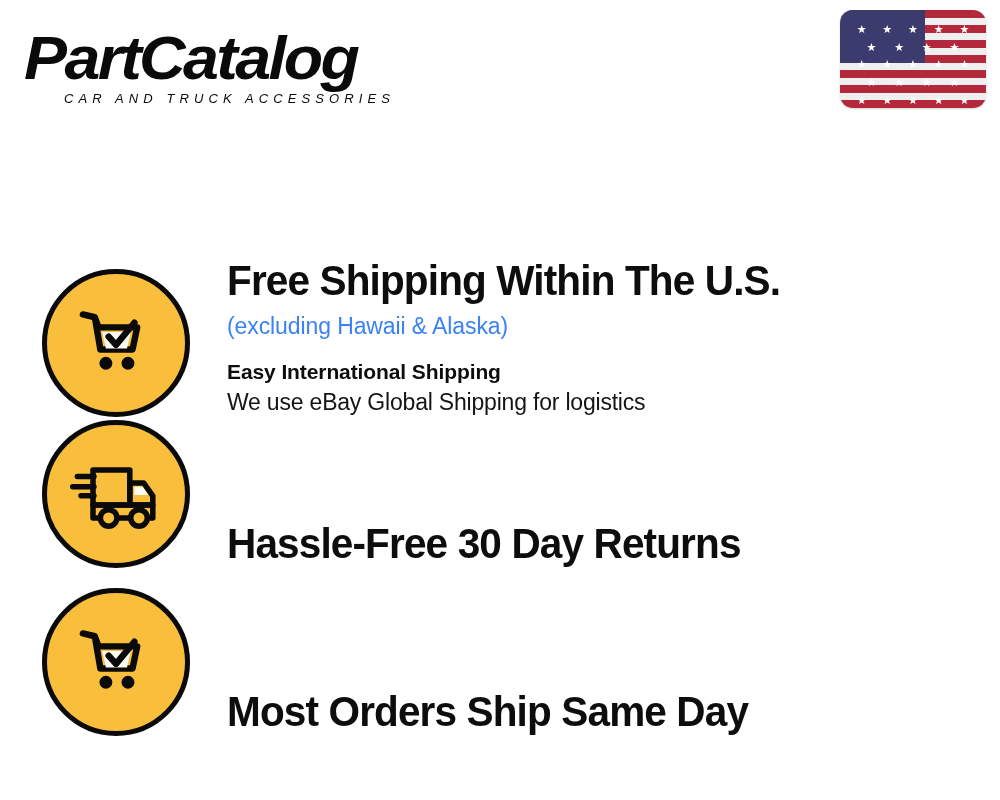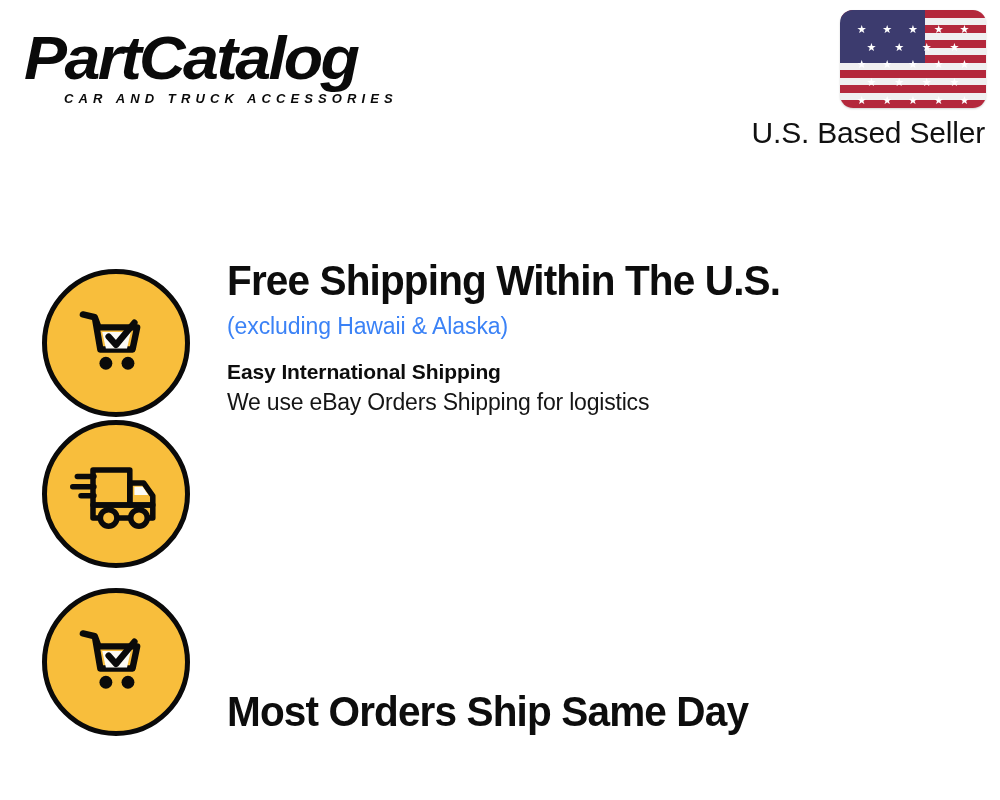--- a/index.html
+++ b/index.html
@@ -45,21 +45,21 @@
     color: #0a0a0a;
     transform: scaleX(1.04);
     transform-origin: left center;
     white-space: nowrap;
   }
   .brand-tagline {
     display: block;
     margin-top: 1px;
     margin-left: 40px;
     font-family: "Liberation Sans", sans-serif;
-    font-weight: bold;
+    font-weight: normal;
     font-style: italic;
     font-size: 13px;
     line-height: 15px;
     letter-spacing: 5.1px;
     color: #0a0a0a;
     white-space: nowrap;
   }
 
   
   .seller-badge {
@@ -280,59 +280,61 @@
           </span>
         <span class="star-row">
             <span class="star">★</span>
             <span class="star">★</span>
             <span class="star">★</span>
             <span class="star">★</span>
             <span class="star">★</span>
           </span>
       </span>
     </span>
-    <span class="seller-label">U.S. Based Seller</span>
   </div>
 
 </div>
 
 <div class="features">
 
   <div class="feature-row feature-row-1">
     <div class="icon-circle">
       <svg viewBox="0 0 100 100" xmlns="http://www.w3.org/2000/svg">
         <path d="M14 19 L27 22 L31 33 L73 33 L68 57 L33 57 L27 22" fill="none" stroke="#0a0a0a" stroke-width="7" stroke-linecap="round" stroke-linejoin="round"></path>
         <path d="M35 38 L66 38 L62 56 L39 56 Z" fill="#fdfbf4"></path>
         <path d="M42 43 L50 52 L70 28" fill="none" stroke="#0a0a0a" stroke-width="7" stroke-linecap="round" stroke-linejoin="round"></path>
         <circle cx="39" cy="72" r="7" fill="#0a0a0a"></circle>
         <circle cx="63" cy="72" r="7" fill="#0a0a0a"></circle>
       </svg>
     </div>
     <div class="feature-text">
       <span class="headline">Free Shipping Within The U.S.</span>
       <span class="subline">(excluding Hawaii &amp; Alaska)</span>
       <span class="subhead">Easy International Shipping</span>
-      <span class="subhead-note">We use eBay Orders Shipping for logistics</span>
+      <span class="subhead-note">We use eBay Global Shipping for logistics</span>
     </div>
   </div>
 
   <div class="feature-row feature-row-2">
     <div class="icon-circle">
       <svg viewBox="0 0 100 100" xmlns="http://www.w3.org/2000/svg">
         <line x1="8" y1="31" x2="26" y2="31" stroke="#0a0a0a" stroke-width="6" stroke-linecap="round"></line>
         <line x1="3" y1="42" x2="26" y2="42" stroke="#0a0a0a" stroke-width="6" stroke-linecap="round"></line>
         <line x1="12" y1="52" x2="26" y2="52" stroke="#0a0a0a" stroke-width="6" stroke-linecap="round"></line>
         <rect x="25" y="24" width="40" height="38" fill="none" stroke="#0a0a0a" stroke-width="6" stroke-linejoin="round"></rect>
         <path d="M65 38 L80 38 L90 52 L90 62 L65 62 Z" fill="none" stroke="#0a0a0a" stroke-width="6" stroke-linejoin="round"></path>
         <path d="M70 42 L79 42 L85 51 L70 51 Z" fill="#fdfbf4"></path>
         <path d="M25 62 L90 62 L90 76 L25 76 Z" fill="none" stroke="#0a0a0a" stroke-width="6" stroke-linejoin="round"></path>
         <circle cx="42" cy="76" r="9" fill="#f8be3c" stroke="#0a0a0a" stroke-width="6"></circle>
         <circle cx="75" cy="76" r="9" fill="#f8be3c" stroke="#0a0a0a" stroke-width="6"></circle>
       </svg>
     </div>
+    <div class="feature-text">
+      <span class="headline">Hassle-Free 30 Day Returns</span>
+    </div>
   </div>
 
   <div class="feature-row feature-row-3">
     <div class="icon-circle">
       <svg viewBox="0 0 100 100" xmlns="http://www.w3.org/2000/svg">
         <path d="M14 19 L27 22 L31 33 L73 33 L68 57 L33 57 L27 22" fill="none" stroke="#0a0a0a" stroke-width="7" stroke-linecap="round" stroke-linejoin="round"></path>
         <path d="M35 38 L66 38 L62 56 L39 56 Z" fill="#fdfbf4"></path>
         <path d="M42 43 L50 52 L70 28" fill="none" stroke="#0a0a0a" stroke-width="7" stroke-linecap="round" stroke-linejoin="round"></path>
         <circle cx="39" cy="72" r="7" fill="#0a0a0a"></circle>
         <circle cx="63" cy="72" r="7" fill="#0a0a0a"></circle>

